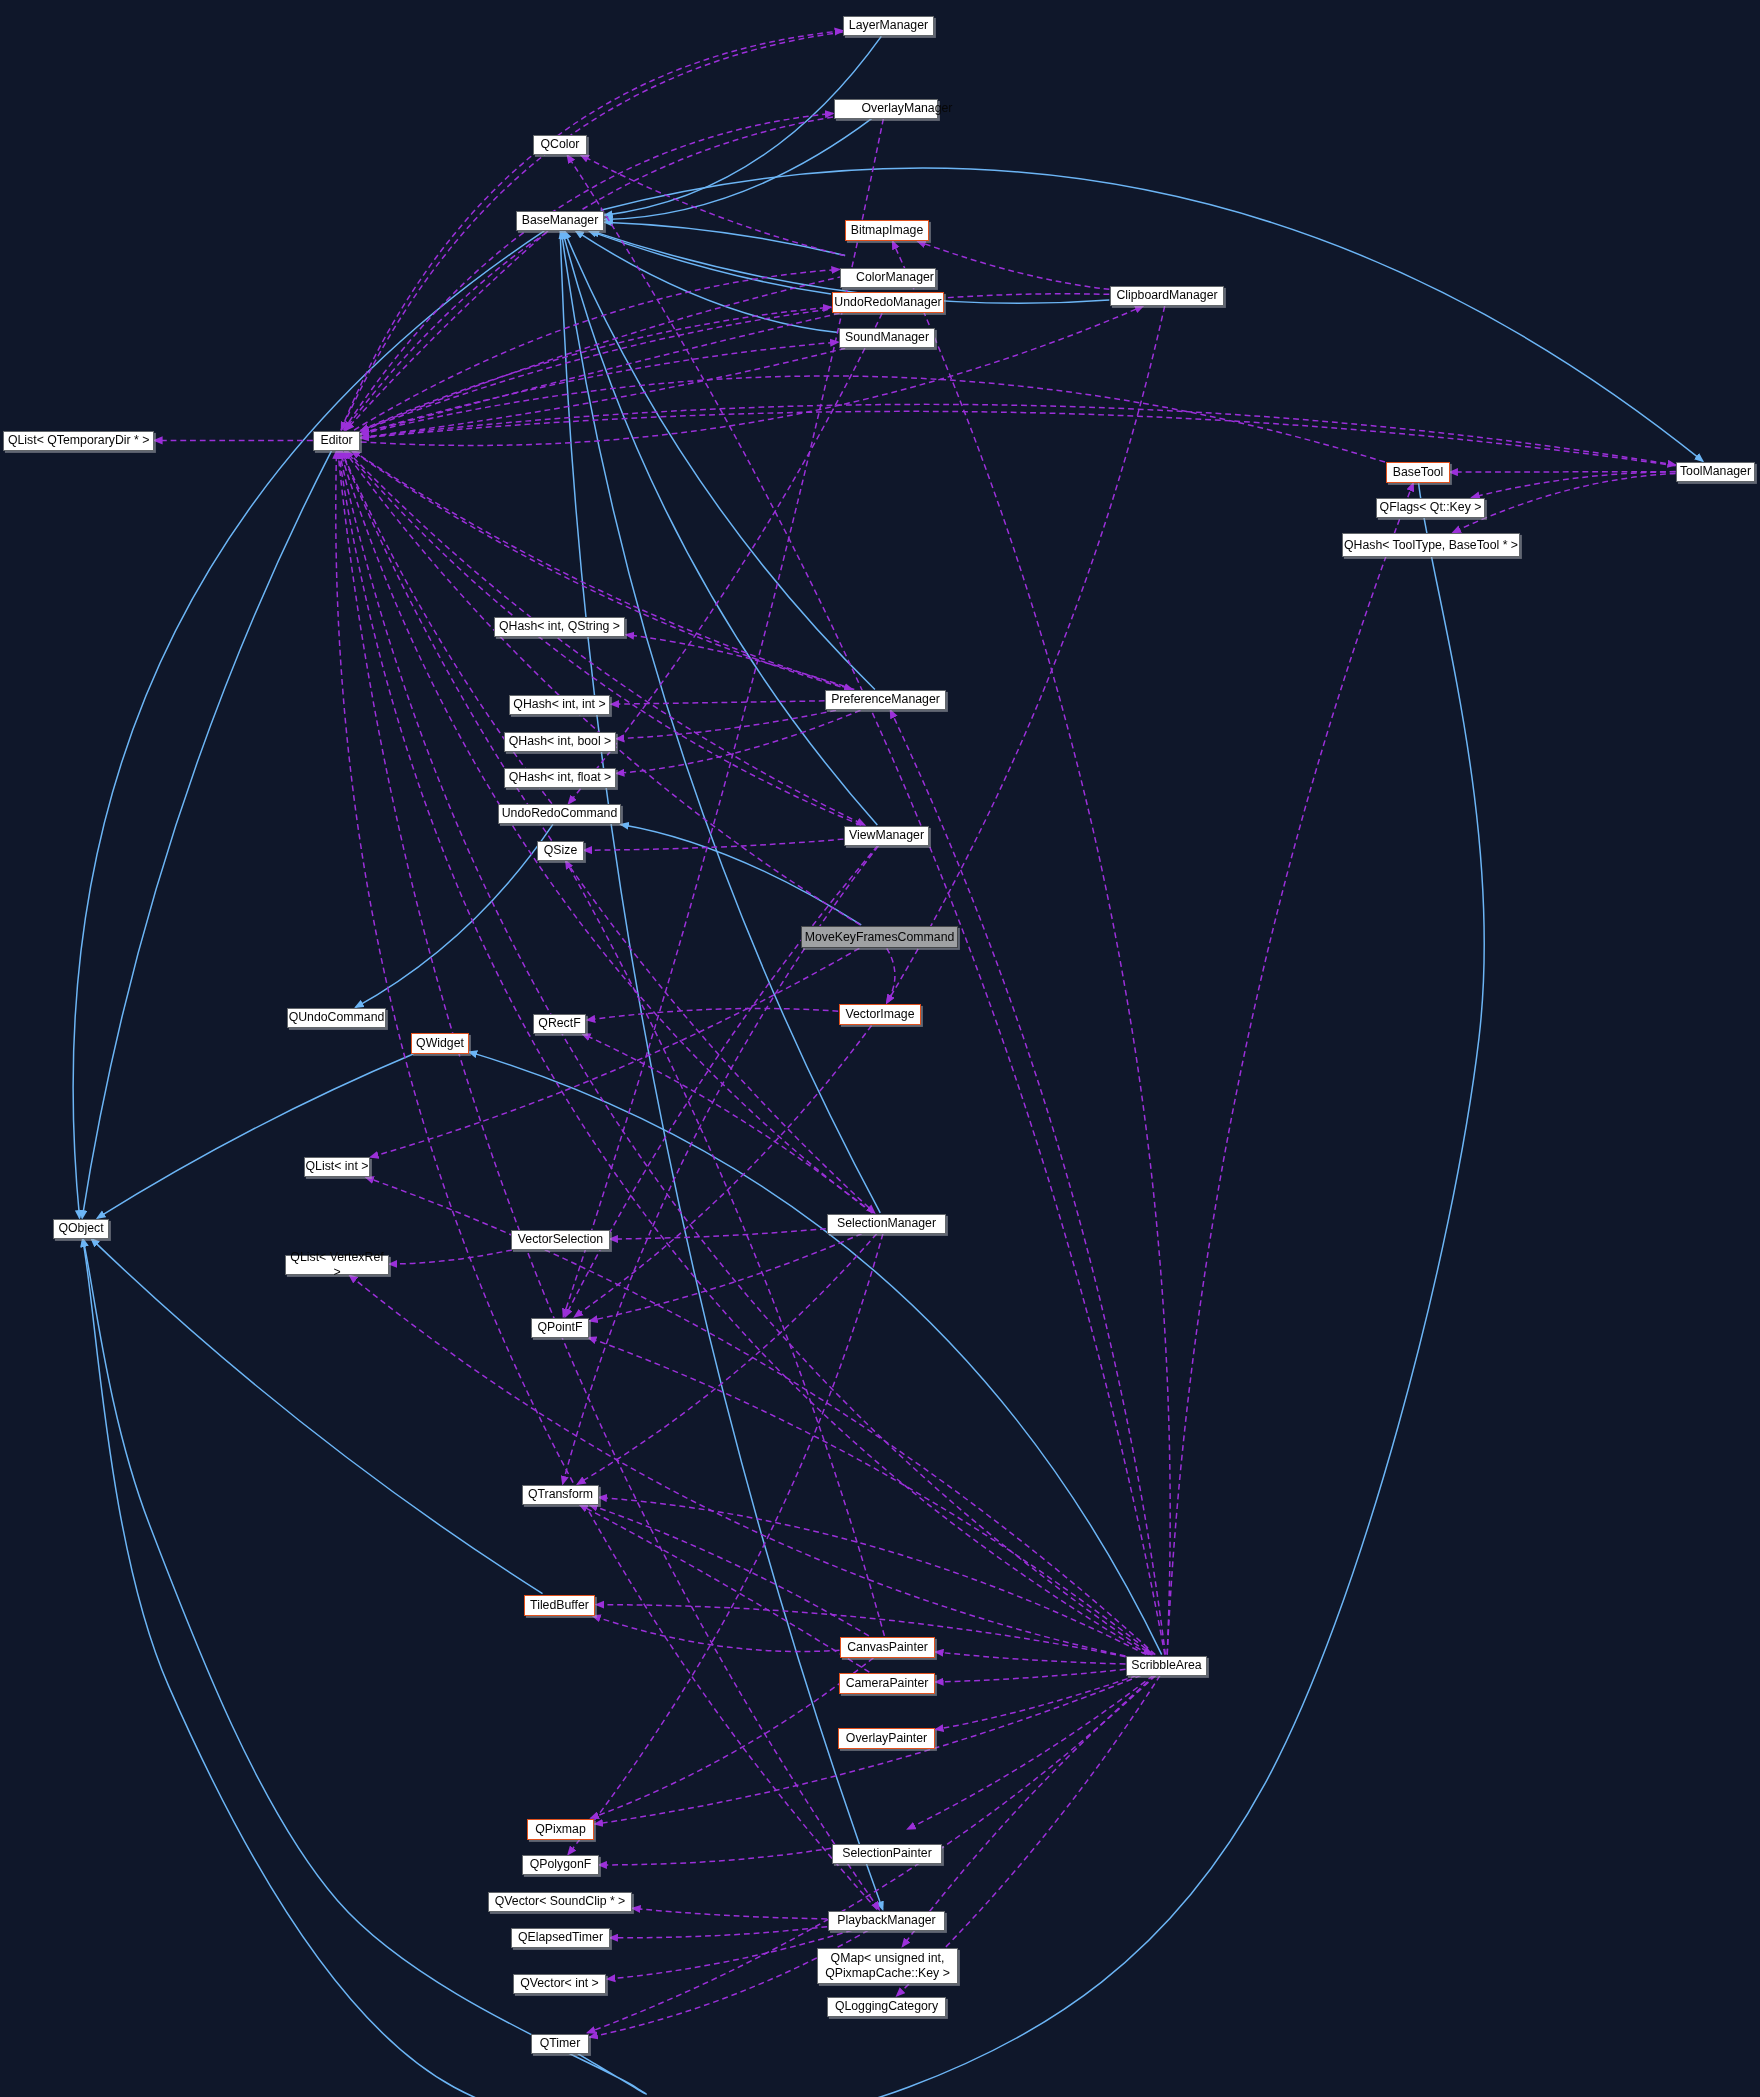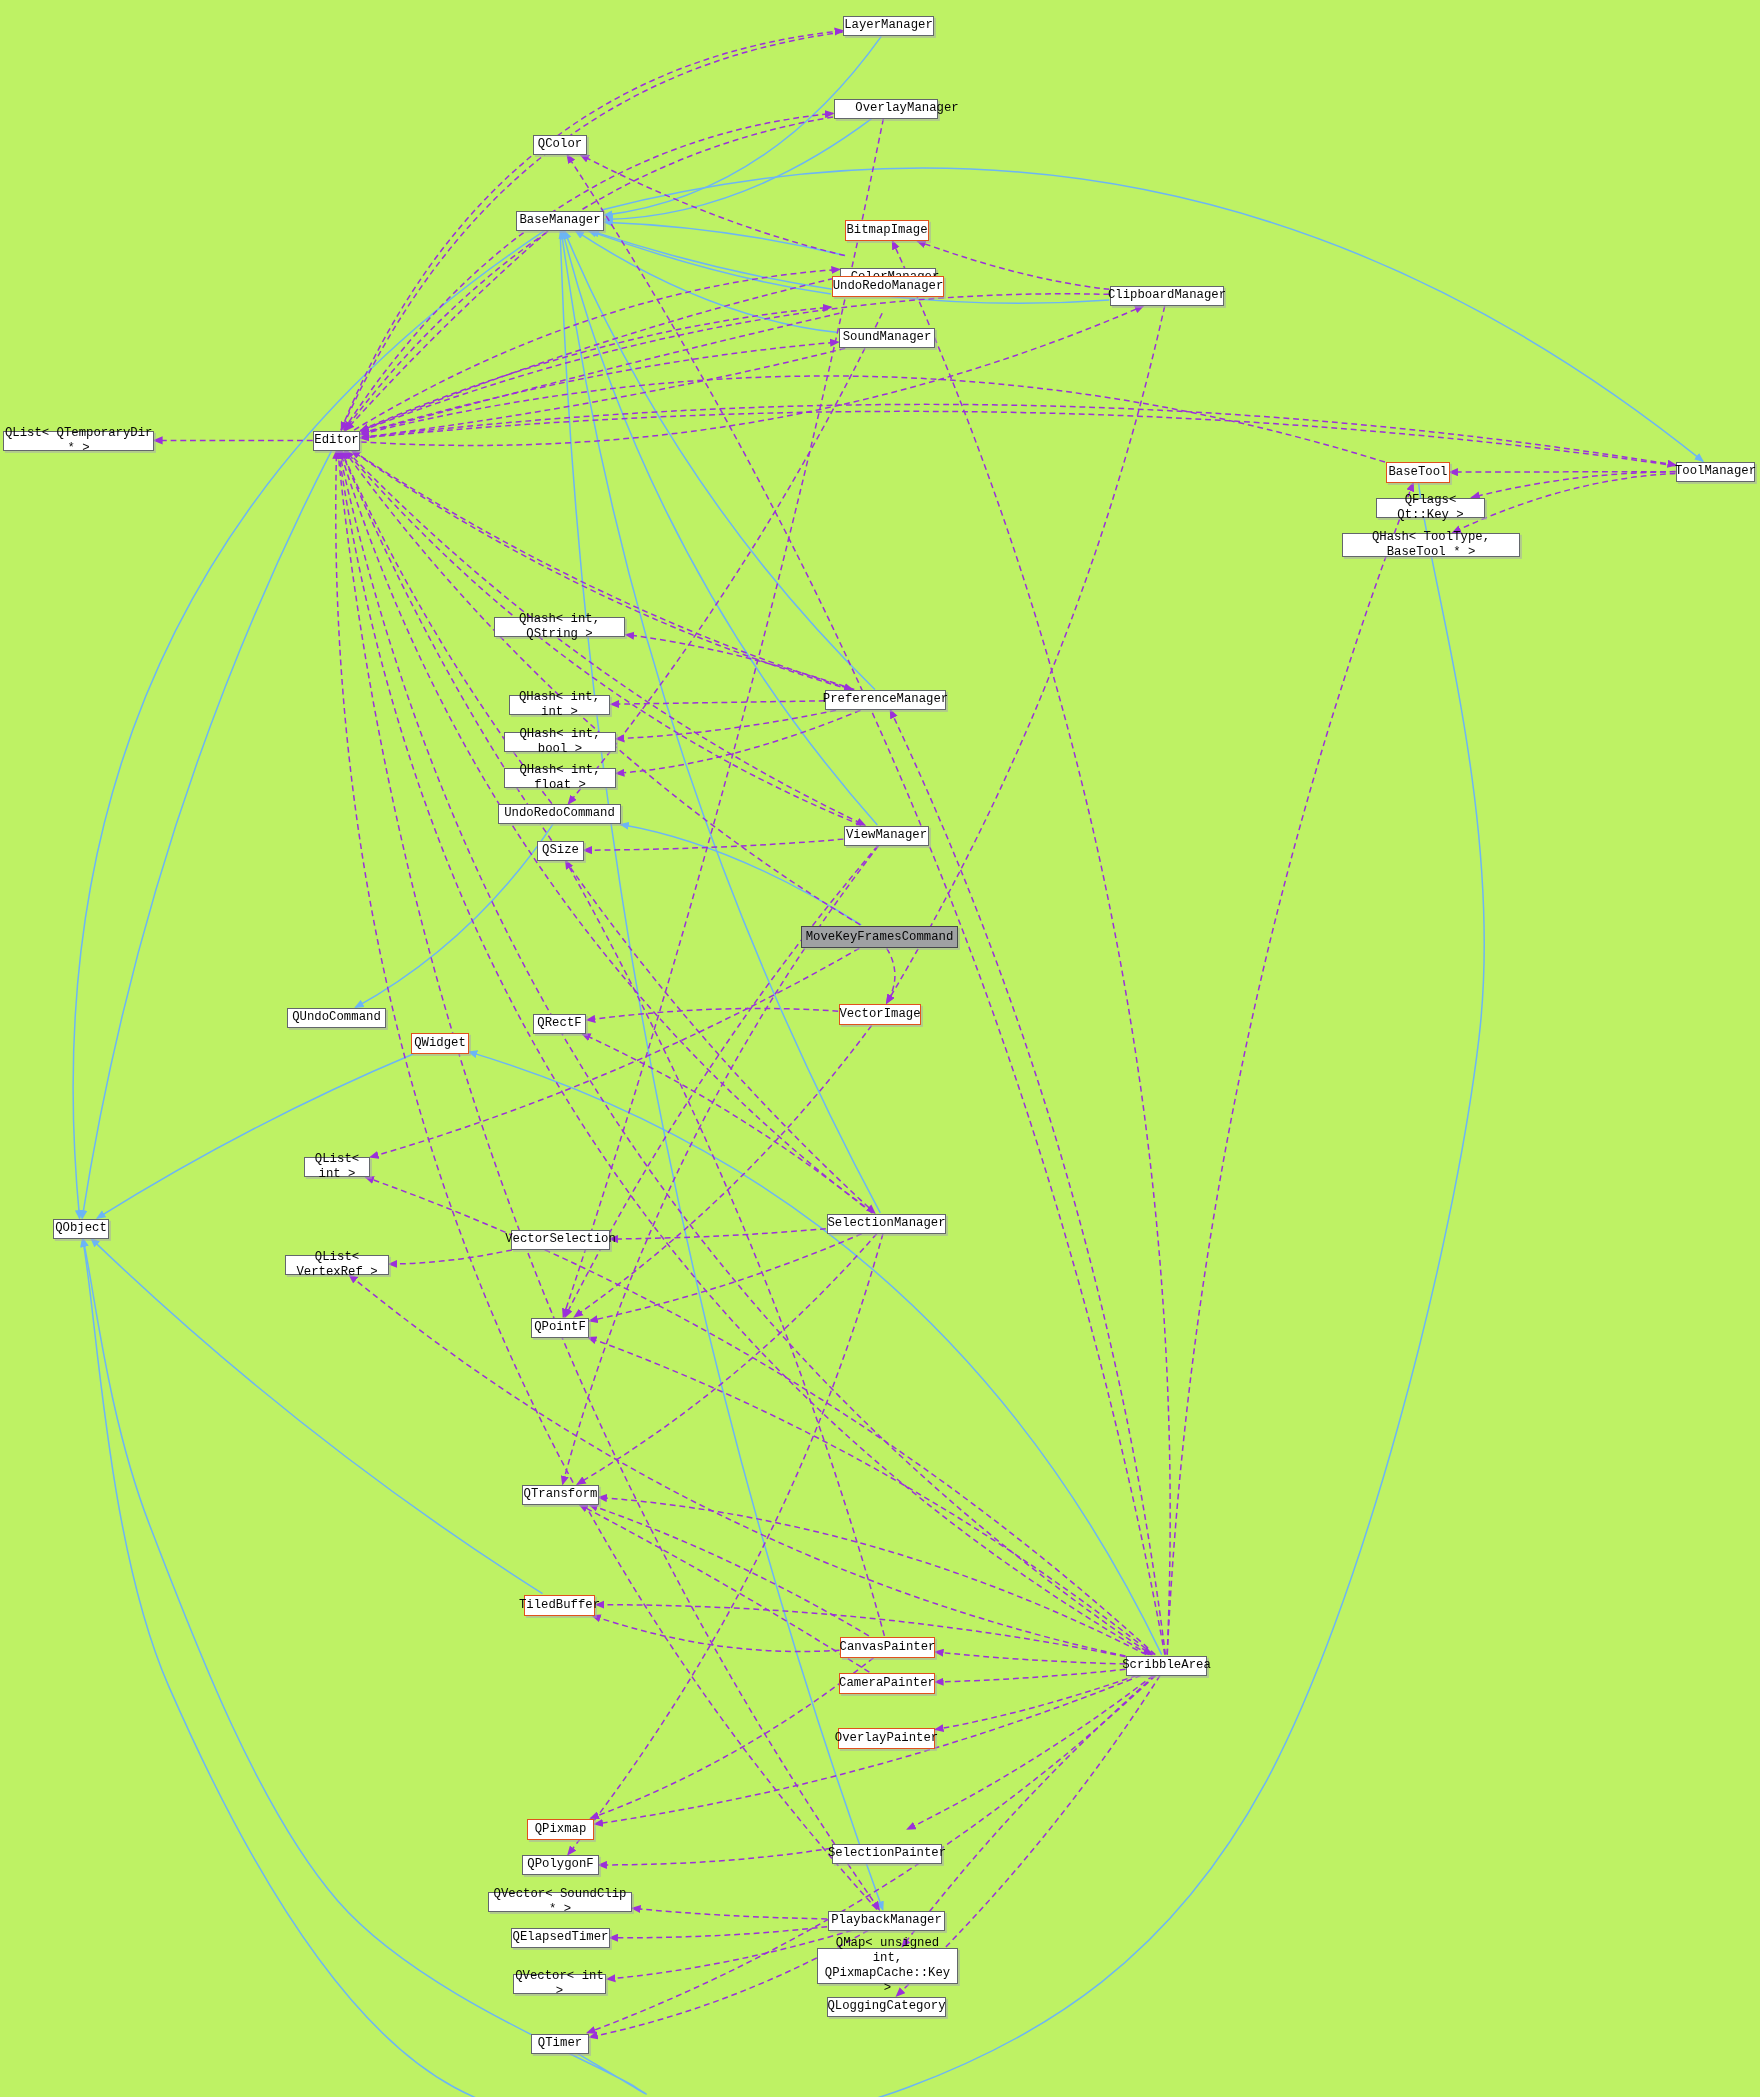--- a/index.html
+++ b/index.html
@@ -1,17 +1,17 @@
 <!DOCTYPE html>
 <html style="font-size:10.4px"><head>
 <meta charset="utf-8">
 <style>
   html,body{margin:0;padding:0;background:#000;}
-  #graph{position:relative;width:1760px;height:2097px;background:#bef264;overflow:hidden;
-         font-family:Liberation Mono, monospace;}
+  #graph{position:relative;width:1760px;height:2097px;background:#0f172a;overflow:hidden;
+         font-family:Liberation Sans, sans-serif;}
   #edges{position:absolute;left:0;top:0;width:100%;height:100%;}
   .node{position:absolute;display:flex;align-items:center;justify-content:center;
         background:#ffffff;border:1.3px solid #63676b;box-shadow:1.9px 1.9px 0 rgba(165,170,175,.55);
         color:#060606;font-size:12.3px;line-height:1.22;text-align:center;white-space:pre-line;
         box-sizing:border-box;cursor:pointer;}
   .node.red{border-color:#e1511d;}
   .node.hi{background:#9fa1a3;border-color:#45474a;cursor:default;}
 </style>
 </head>
 <body>
@@ -128,21 +128,21 @@
       <path d="M1359.8,483.0 Q1162.8,890.8 876.2,1239.0" fill="none" stroke="#9b30d9" stroke-width="2.3" stroke-dasharray="9,6" marker-end="url(#arr-usage)"></path>
       <path d="M1363.3,2522.0 Q1189.2,1894.7 871.9,1327.0" fill="none" stroke="#9b30d9" stroke-width="2.3" stroke-dasharray="9,6" marker-end="url(#arr-usage)"></path>
     </svg>
 
 <div class="node" style="left: 843px; top: 16px; width: 91px; height: 19.5px;">LayerManager</div>
     <div class="node" style="left: 834px; top: 99px; width: 104px; height: 19.5px; padding-left: 42px;">OverlayManager</div>
     <div class="node" style="left: 533px; top: 135px; width: 54px; height: 19.5px;">QColor</div>
     <div class="node" style="left: 516px; top: 211px; width: 88px; height: 19.5px;">BaseManager</div>
     <div class="node red" style="left: 845px; top: 220px; width: 84px; height: 21px;">BitmapImage</div>
     <div class="node" style="left: 840px; top: 268px; width: 96px; height: 19.5px; padding-left: 14px;">ColorManager</div>
-    <div class="node red" style="left: 832px; top: 276px; width: 112px; height: 21px; text-align: right;">UndoRedoManager</div>
+    <div class="node red" style="left: 832px; top: 292px; width: 112px; height: 21px; text-align: right;">UndoRedoManager</div>
     <div class="node" style="left: 839px; top: 328px; width: 96px; height: 19.5px;">SoundManager</div>
     <div class="node" style="left: 1110px; top: 286px; width: 114px; height: 19.5px;">ClipboardManager</div>
     <div class="node" style="left: 313px; top: 431px; width: 47px; height: 19.5px;">Editor</div>
     <div class="node" style="left: 3.2px; top: 431px; width: 151px; height: 19.5px;">QList&lt; QTemporaryDir * &gt;</div>
     <div class="node red" style="left: 1386px; top: 462px; width: 64px; height: 21px;">BaseTool</div>
     <div class="node" style="left: 1676px; top: 462px; width: 79px; height: 19.5px;">ToolManager</div>
     <div class="node" style="left: 1376px; top: 498px; width: 109px; height: 19.5px;">QFlags&lt; Qt::Key &gt;</div>
     <div class="node" style="left: 1342px; top: 533px; width: 178px; height: 24px;">QHash&lt; ToolType, BaseTool * &gt;</div>
     <div class="node" style="left: 494px; top: 617px; width: 131px; height: 19.5px;">QHash&lt; int, QString &gt;</div>
     <div class="node" style="left: 825px; top: 690px; width: 121px; height: 19.5px;">PreferenceManager</div>

